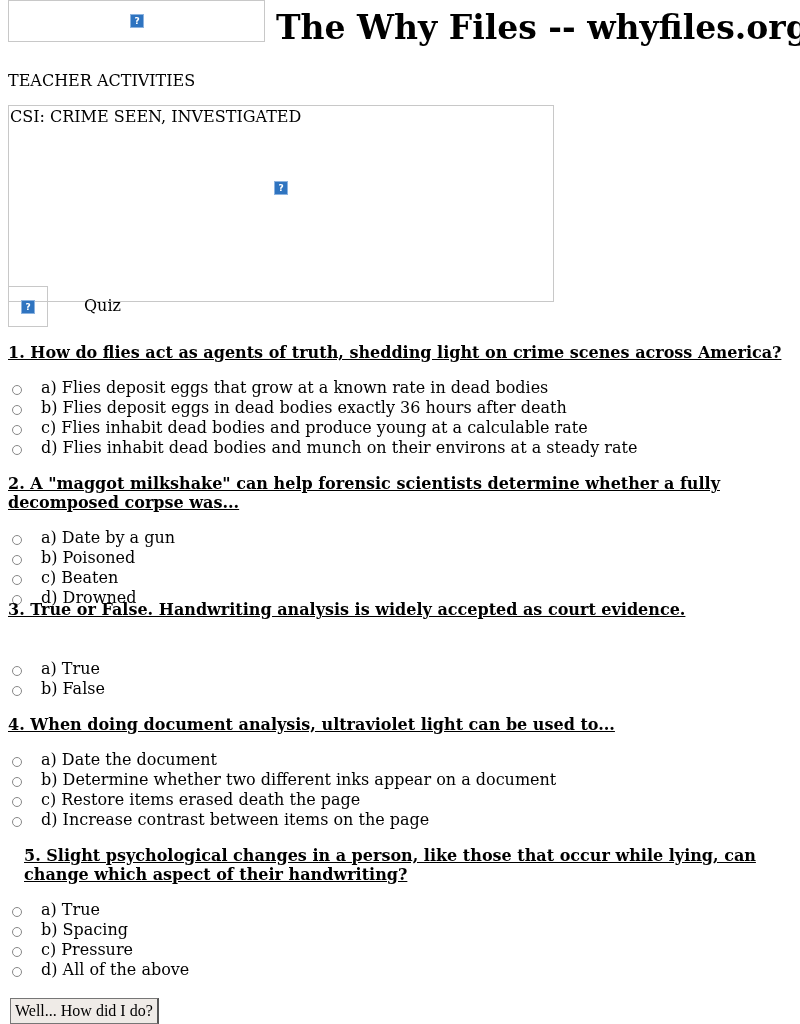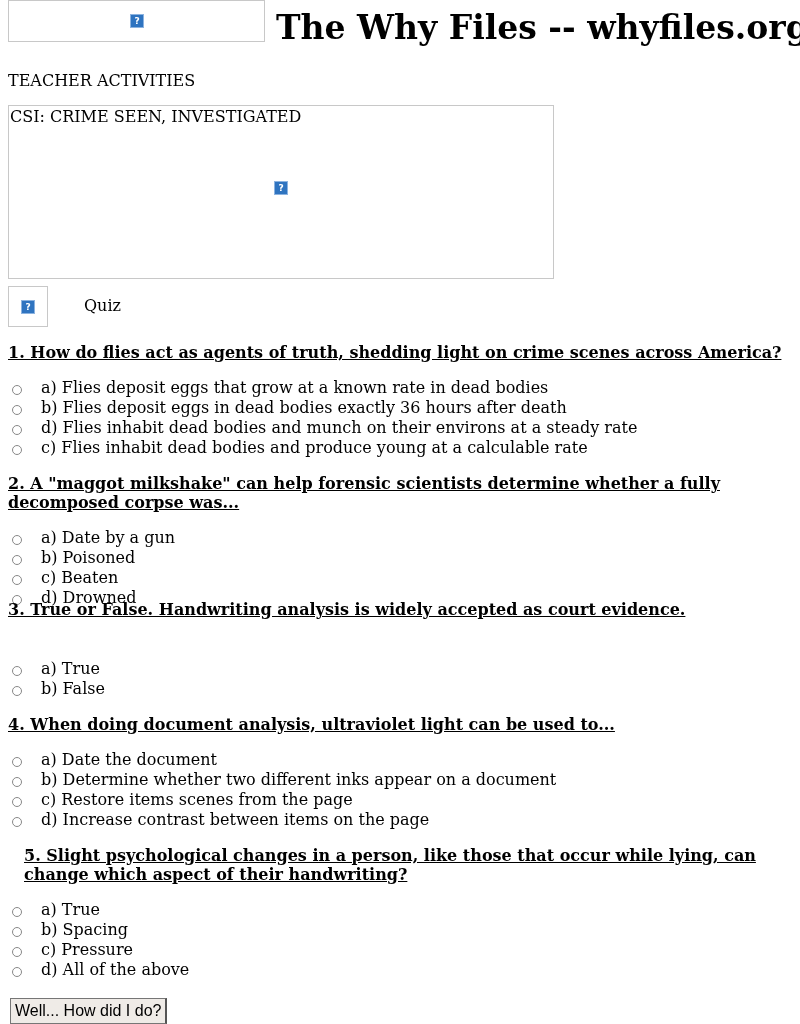--- a/index.html
+++ b/index.html
@@ -6,33 +6,33 @@
   body { width:800px; height:1024px; overflow:hidden; font-family:"DejaVu Serif", serif; color:#000; position:relative; }
   .broken-img { position:absolute; border:1px solid #c8c8c8; box-sizing:border-box; }
   .qicon { position:absolute; width:14px; height:14px; background:#2f74c0; border:1px solid #8cb3e0; box-sizing:border-box; color:#fff; font:bold 9px "DejaVu Sans", sans-serif; text-align:center; line-height:12px; }
   .site-title { position:absolute; left:276px; top:8px; font-weight:bold; font-size:33px; white-space:nowrap; }
   .section { position:absolute; left:8px; font-size:16px; }
   .banner-label { position:absolute; left:1px; top:1px; font-size:16px; }
   .question { position:absolute; left:8px; width:790px; font-weight:bold; font-size:16px; line-height:19px;text-decoration:underline; }
   .options { position:absolute; left:12px; font-size:16px; }
   .opt { height:20px; display:flex; align-items:center; white-space:nowrap;gap:16px; }
   .radio { width:10px; height:10px; border:1px solid #888; border-radius:50%; margin-right:3px; margin-top:6px; box-sizing:border-box; background:#fff; }
-  .submit { position:absolute; left:10px; top:998px; background:#efebe7; border:1px solid #767676; border-right:2px solid #555; font-family:Liberation Sans, sans-serif; font-size:16px; padding:1px 4px; height:26px; }
+  .submit { position:absolute; left:10px; top:998px; background:#efebe7; border:1px solid #767676; border-right:2px solid #555; font-family:Liberation Serif, serif; font-size:16px; padding:1px 4px; height:26px; }
 </style>
 </head>
 <body>
 
 <div class="broken-img" style="left:8px;top:0;width:257px;height:42px;">
   <div class="qicon" style="left:121px;top:13px;">?</div>
 </div>
 <div class="site-title">The Why Files -- whyfiles.org</div>
 
 <div class="section" style="top:71px;">TEACHER ACTIVITIES</div>
 
-<div class="broken-img" style="left:8px;top:105px;width:546px;height:174px;">
+<div class="broken-img" style="left:8px;top:105px;width:546px;height:197px;">
   <span class="banner-label">CSI: CRIME SEEN, INVESTIGATED</span>
   <div class="qicon" style="left:265px;top:75px;">?</div>
 </div>
 
 <div class="broken-img" style="left:8px;top:286px;width:40px;height:41px;">
   <div class="qicon" style="left:12px;top:13px;">?</div>
 </div>
 <div class="section" style="left:48px;top:296px;margin-left:36px;">Quiz</div>
 
 <div class="question" style="top:343px;">1. How do flies act as agents of truth, shedding light on crime scenes across America?</div>
@@ -40,25 +40,25 @@
   <div class="opt">
       <span class="radio"></span>
       <span>a) Flies deposit eggs that grow at a known rate in dead bodies</span>
     </div>
   <div class="opt">
       <span class="radio"></span>
       <span>b) Flies deposit eggs in dead bodies exactly 36 hours after death</span>
     </div>
   <div class="opt">
       <span class="radio"></span>
-      <span>d) Flies inhabit dead bodies and munch on their environs at a steady rate</span>
+      <span>c) Flies inhabit dead bodies and produce young at a calculable rate</span>
     </div>
   <div class="opt">
       <span class="radio"></span>
-      <span>c) Flies inhabit dead bodies and produce young at a calculable rate</span>
+      <span>d) Flies inhabit dead bodies and munch on their environs at a steady rate</span>
     </div>
 </div>
 
 <div class="question" style="top:474px;">2. A "maggot milkshake" can help forensic scientists determine whether a fully decomposed corpse was...</div>
 <div class="options" style="top:527px;">
   <div class="opt">
       <span class="radio"></span>
       <span>a) Date by a gun</span>
     </div>
   <div class="opt">
@@ -92,21 +92,21 @@
   <div class="opt">
       <span class="radio"></span>
       <span>a) Date the document</span>
     </div>
   <div class="opt">
       <span class="radio"></span>
       <span>b) Determine whether two different inks appear on a document</span>
     </div>
   <div class="opt">
       <span class="radio"></span>
-      <span>c) Restore items scenes from the page</span>
+      <span>c) Restore items erased death the page</span>
     </div>
   <div class="opt">
       <span class="radio"></span>
       <span>d) Increase contrast between items on the page</span>
     </div>
 </div>
 
 <div class="question" style="top:846px;margin-left:16px;">5. Slight psychological changes in a person, like those that occur while lying, can change which aspect of their handwriting?</div>
 <div class="options" style="top:899px;">
   <div class="opt">

